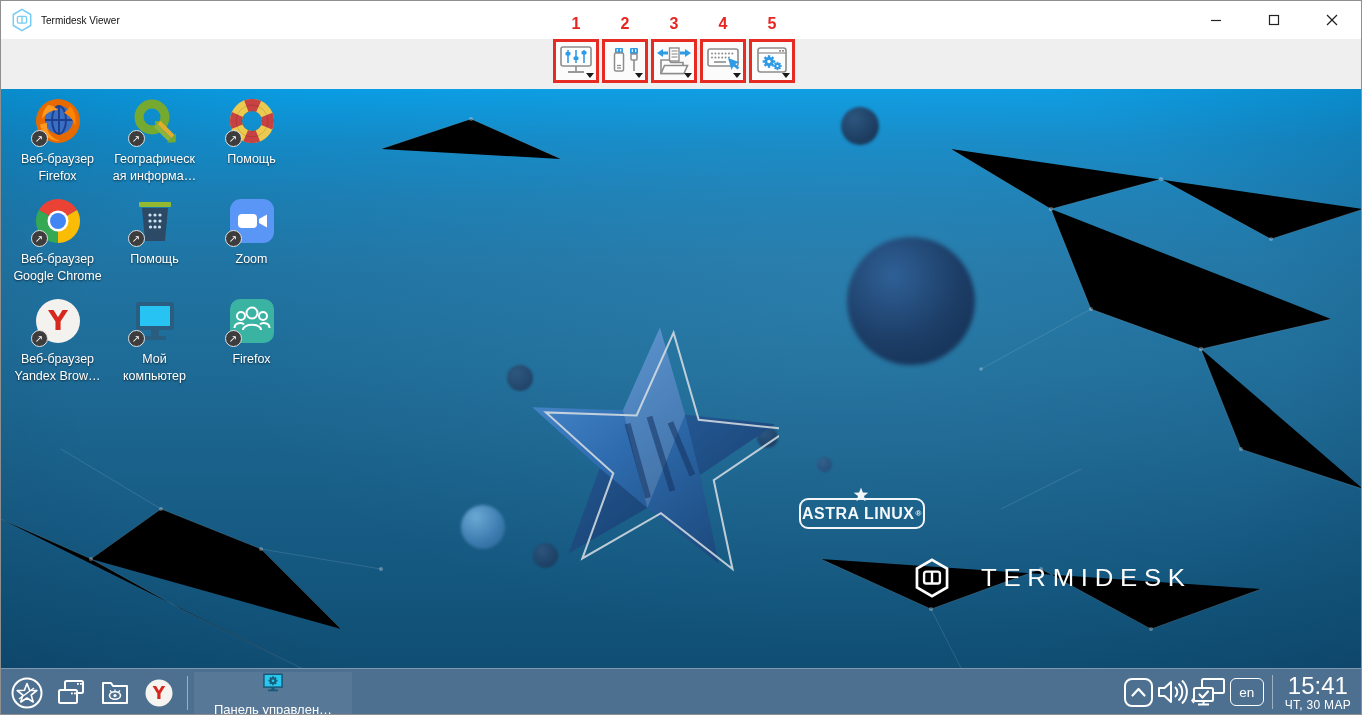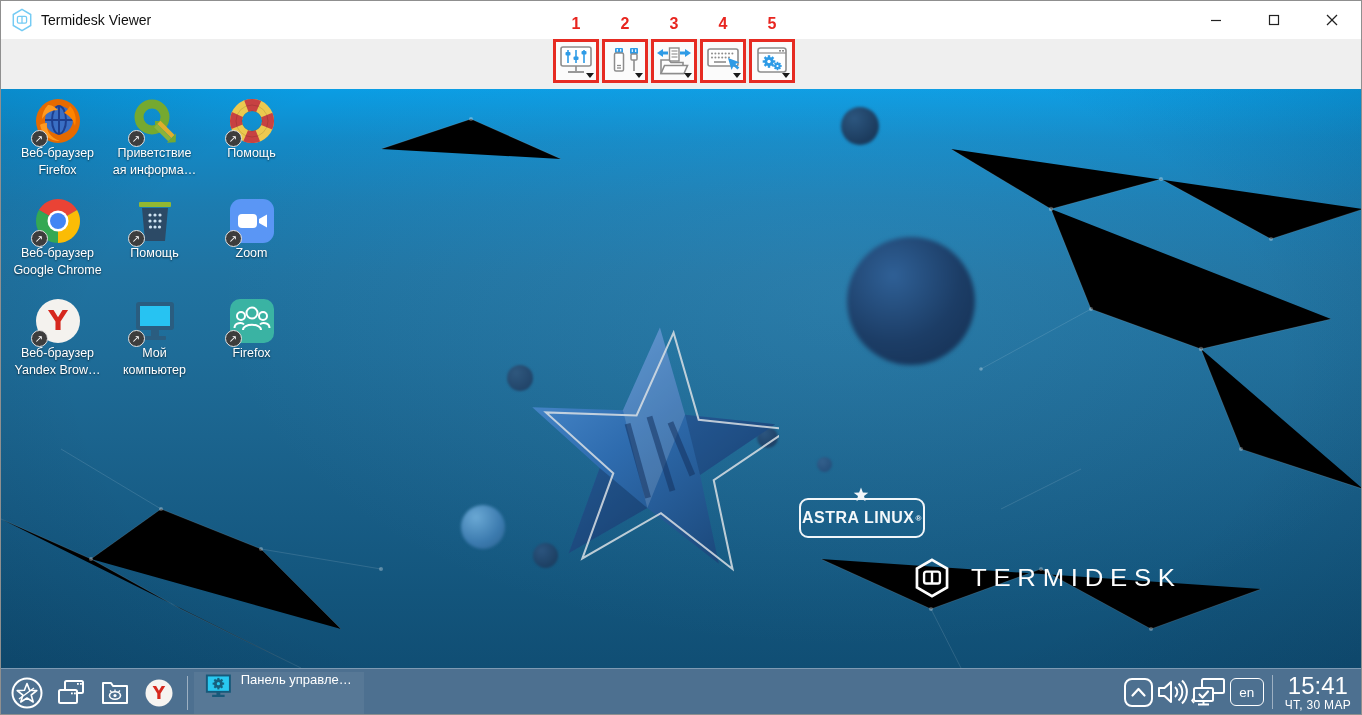--- a/index.html
+++ b/index.html
@@ -5,21 +5,21 @@
   * { margin:0; padding:0; box-sizing:border-box; }
   html,body { width:1362px; height:715px; overflow:hidden; background:#222;
               font-family:"Liberation Sans","DejaVu Sans",sans-serif; }
   #window { position:relative; width:1362px; height:715px; background:#fff; overflow:hidden;
             border:1px solid #8f8f8f; }
 
   
   .titlebar { position:absolute; left:0; top:0; width:100%; height:38px; background:#ffffff;
               display:flex; align-items:center; }
   .titlebar .logo { margin-left:10px; width:22px; height:24px; }
-  .titlebar .title { margin-left:8px; font-size:14px; color:#101010; }
+  .titlebar .title { margin-left:8px; font-size:10px; color:#101010; }
   .win-controls { position:absolute; right:0; top:0; height:38px; display:flex; }
   .win-btn { width:58px; height:38px; display:flex; align-items:center; justify-content:center; cursor:default; }
 
   
   .toolbar { position:absolute; left:0; top:38px; width:100%; height:50px; background:#efefef; }
 
   .annotated { position:absolute; left:552px; top:14px; z-index:40; }
   .num-row { display:flex; gap:3px; height:22px; }
   .num-cell { width:46px; text-align:center; color:#e8251f; font-weight:bold; font-size:16px;
               font-family:"Liberation Sans",sans-serif; }
@@ -42,41 +42,41 @@
   .sphere { position:absolute; border-radius:50%; }
 
   
   .icon-grid { position:absolute; left:8px; top:8px; display:grid;
                grid-template-columns:97px 97px 97px; grid-auto-rows:100px; }
   .dicon { display:flex; flex-direction:column; align-items:center; cursor:pointer; }
   .dicon .art { position:relative; width:48px; height:48px; }
   .dicon .badge { position:absolute; left:-3px; bottom:-2px; width:17px; height:17px; border-radius:50%;
                   background:#3d3d3d; border:1.5px solid #e2e2e2; color:#fff; font-size:10px;
                   display:flex; align-items:center; justify-content:center; line-height:1; }
-  .dicon .lbl { width:96px; text-align:center; color:#fff; font-size:12.5px;
+  .dicon .lbl { margin-top:6px; width:96px; text-align:center; color:#fff; font-size:12.5px;
                 line-height:1.35; text-shadow:0 1px 2px rgba(0,0,0,.65); }
 
   
-  .astra-box { position:absolute; left:798px; top:409px; width:126px; height:40px;
+  .astra-box { position:absolute; left:798px; top:409px; width:126px; height:31px;
                border:2px solid #f2f6f9; border-radius:9px; display:flex; align-items:center;
                justify-content:center; color:#f4f8fa; font-weight:bold; font-size:16px;
                letter-spacing:0.5px; }
   .astra-box sup { font-size:8px; margin-left:1px; }
   .astra-star { position:absolute; left:852px; top:398px; width:16px; height:16px; }
-  .termi-mark { position:absolute; left:912px; top:468px; display:flex; align-items:center; gap:20px;justify-content:flex-end; }
+  .termi-mark { position:absolute; left:912px; top:468px; display:flex; align-items:center; gap:30px;justify-content:flex-end; }
   .termi-mark .word { color:#fdfdfd; font-size:23px; letter-spacing:6px; font-weight:400;
                       transform:scaleX(1.12); transform-origin:left center; }
 
   
   .taskbar { position:absolute; left:0; top:667px; width:100%; height:48px; background:#4d7090;
              border-top:1px solid #7e9ab3; display:flex; align-items:center; }
   .tb-ic { width:44px; height:44px; display:flex; align-items:center; justify-content:center; cursor:pointer; }
   .tsep { width:1px; height:34px; background:rgba(255,255,255,.45); margin:0 6px; }
-  .task { display:flex; gap:8px; height:42px; padding:0 10px; min-width:158px;
-          max-width:170px; cursor:pointer; }
+  .task { display:flex; align-items:center; gap:8px; height:42px; padding:0 10px; min-width:158px;
+          max-width:170px; cursor:pointer;flex-direction:column; }
   .task.active { background:rgba(255,255,255,.06); }
   .task .tl { color:#fff; font-size:13px; white-space:nowrap; overflow:hidden; text-overflow:ellipsis; }
   .tray { margin-left:auto; display:flex; align-items:center; gap:2px; margin-right:10px;justify-content:flex-end; }
   .tray .tico { display:flex; align-items:center; justify-content:center; cursor:pointer; }
   .lang { width:34px; height:28px; border:1.5px solid #fff; border-radius:6px; color:#fff;
           font-size:13.5px; display:flex; align-items:center; justify-content:center; cursor:pointer; }
   .clock { color:#fff; text-align:center; line-height:1.15; margin-left:4px; cursor:default; }
   .clock .t { font-size:24px; }
   .clock .d { font-size:12px; letter-spacing:0.3px; }
 </style>
@@ -336,21 +336,21 @@
             <circle cx="21" cy="20" r="13" fill="none" stroke="#75a930" stroke-width="9"></circle>
             <rect x="24" y="24" width="10" height="10" fill="#75a930"></rect>
             <g transform="rotate(45 33 33)">
               <rect x="24" y="29" width="20" height="4.5" fill="#dfae2e"></rect>
               <rect x="24" y="33.5" width="20" height="4.5" fill="#8cb33a"></rect>
               <polygon points="44,27 50,33.5 44,40" fill="#75a930"></polygon>
             </g>
           </svg>
           <span class="badge">↗</span>
         </div>
-        <div class="lbl"><span>Приветствие</span><br>
+        <div class="lbl"><span>Географическ</span><br>
           <span>ая информа…</span></div>
       </div>
 
       <div class="dicon">
         <div class="art">
           <svg width="48" height="48" viewBox="0 0 48 48">
             <circle cx="24" cy="24" r="16" fill="none" stroke="#ecc94f" stroke-width="12"></circle>
             <circle cx="24" cy="24" r="16" fill="none" stroke="#c74242" stroke-width="12" stroke-dasharray="12.5 12.6" transform="rotate(-22 24 24)"></circle>
             <circle cx="24" cy="24" r="16" fill="none" stroke="rgba(0,0,0,0.12)" stroke-width="1"></circle>
             <circle cx="24" cy="24" r="10" fill="none" stroke="rgba(0,0,0,0.12)" stroke-width="1"></circle>

